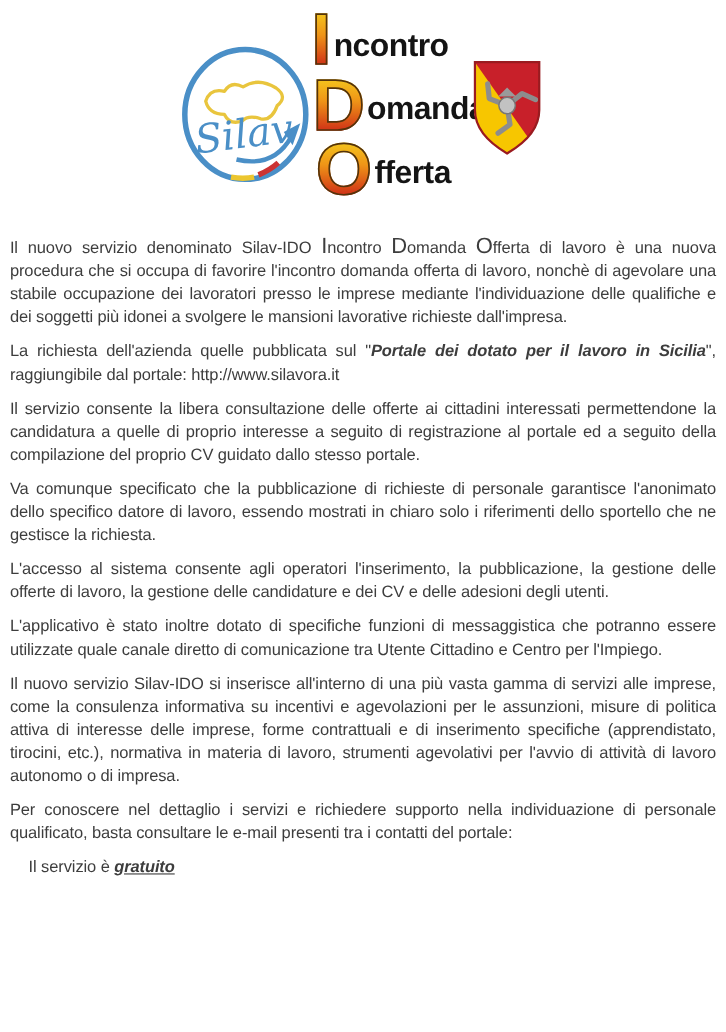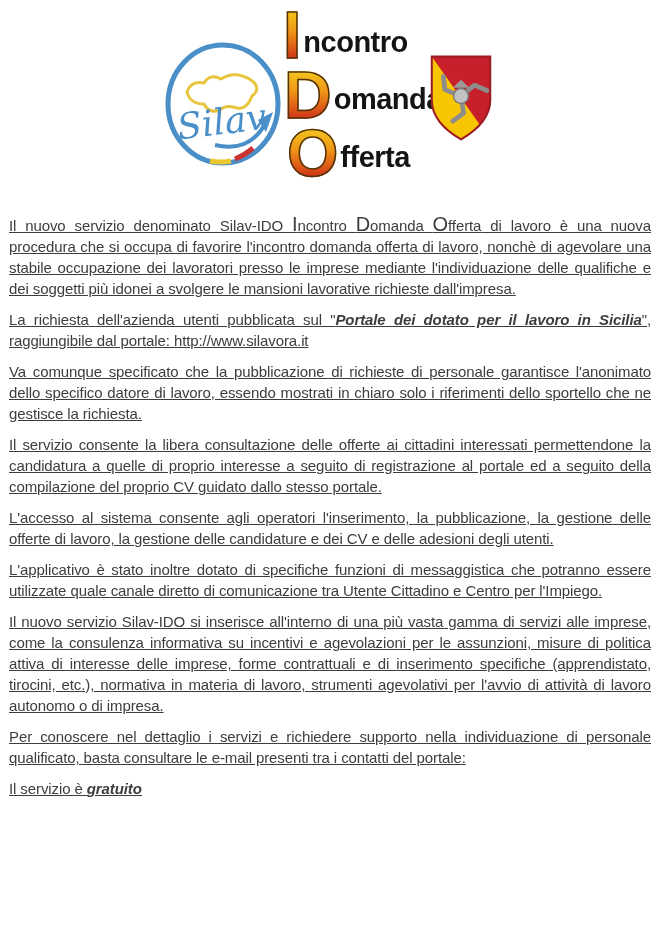--- a/index.html
+++ b/index.html
@@ -39,26 +39,25 @@
   .coat-of-arms { position:absolute; left:427px; top:52px; width:68px; height:92px; }
 
   
   .content { padding:6px 9px 0 9px; }
   .content p {
     font-size:15px;
     line-height:21px;
     text-align:justify;
     margin-bottom:10px;
     letter-spacing:-0.1px;
-    text-decoration:underline;
   }
   .body-cap { font-size:20px; }
   .em-bi { font-weight:bold; font-style:italic; }
   .url-line { text-align:left; }
-  .closing { text-align:center; margin-top:4px; }
+  .closing { text-align:center; margin-top:4px;margin-left:17px; }
   .closing .gratis { font-weight:bold; font-style:italic; text-decoration:underline; }
 </style>
 </head>
 <body>
 
 <div class="logo-block">
 
   <svg class="silav-logo" viewBox="0 0 120 128">
     <ellipse cx="60" cy="64" rx="55" ry="59" fill="none" stroke="#4a8fc7" stroke-width="5"></ellipse>
 
@@ -104,25 +103,25 @@
       <circle cx="50" cy="62" r="11" fill="#c2c2c2" stroke="#777777" stroke-width="2"></circle>
     </g>
     <path d="M7,4 L93,4 L93,68 Q93,101 50,126 Q7,101 7,68 Z" fill="none" stroke="#9a1b20" stroke-width="3"></path>
   </svg>
 </div>
 
 <div class="content">
 
   <p><span>Il nuovo servizio denominato Silav-IDO </span><span class="body-cap">I</span><span>ncontro </span><span class="body-cap">D</span><span>omanda </span><span class="body-cap">O</span><span>fferta</span><span> di lavoro è una nuova procedura che si occupa di favorire l'incontro domanda offerta di lavoro, nonchè di agevolare una stabile occupazione dei lavoratori presso le imprese mediante l'individuazione delle qualifiche e dei soggetti più idonei a svolgere le mansioni lavorative richieste dall'impresa.</span></p>
 
-  <p><span>La richiesta dell'azienda utenti pubblicata sul "</span><span class="em-bi">Portale dei dotato per il lavoro in Sicilia</span><span>", raggiungibile dal portale: http://www.silavora.it</span></p>
+  <p><span>La richiesta dell'azienda quelle pubblicata sul "</span><span class="em-bi">Portale dei dotato per il lavoro in Sicilia</span><span>", raggiungibile dal portale: http://www.silavora.it</span></p>
+
+  <p>Il servizio consente la libera consultazione delle offerte ai cittadini interessati permettendone la candidatura a quelle di proprio interesse a seguito di registrazione al portale ed a seguito della compilazione del proprio CV guidato dallo stesso portale.</p>
 
   <p>Va comunque specificato che la pubblicazione di richieste di personale garantisce l'anonimato dello specifico datore di lavoro, essendo mostrati in chiaro solo i riferimenti dello sportello che ne gestisce la richiesta.</p>
-
-  <p>Il servizio consente la libera consultazione delle offerte ai cittadini interessati permettendone la candidatura a quelle di proprio interesse a seguito di registrazione al portale ed a seguito della compilazione del proprio CV guidato dallo stesso portale.</p>
 
 
   <p>L'accesso al sistema consente agli operatori l'inserimento, la pubblicazione, la gestione delle offerte di lavoro, la gestione delle candidature e dei CV e delle adesioni degli utenti.</p>
 
   <p>L'applicativo è stato inoltre dotato di specifiche funzioni di messaggistica che potranno essere utilizzate quale canale diretto di comunicazione tra Utente Cittadino e Centro per l'Impiego.</p>
 
   <p>Il nuovo servizio Silav-IDO si inserisce all'interno di una più vasta gamma di servizi alle imprese, come la consulenza informativa su incentivi e agevolazioni per le assunzioni, misure di politica attiva di interesse delle imprese, forme contrattuali e di inserimento specifiche (apprendistato, tirocini, etc.), normativa in materia di lavoro, strumenti agevolativi per l'avvio di attività di lavoro autonomo o di impresa.</p>
 
   <p>Per conoscere nel dettaglio i servizi e richiedere supporto nella individuazione di personale qualificato, basta consultare le e-mail presenti tra i contatti del portale:</p>
 

